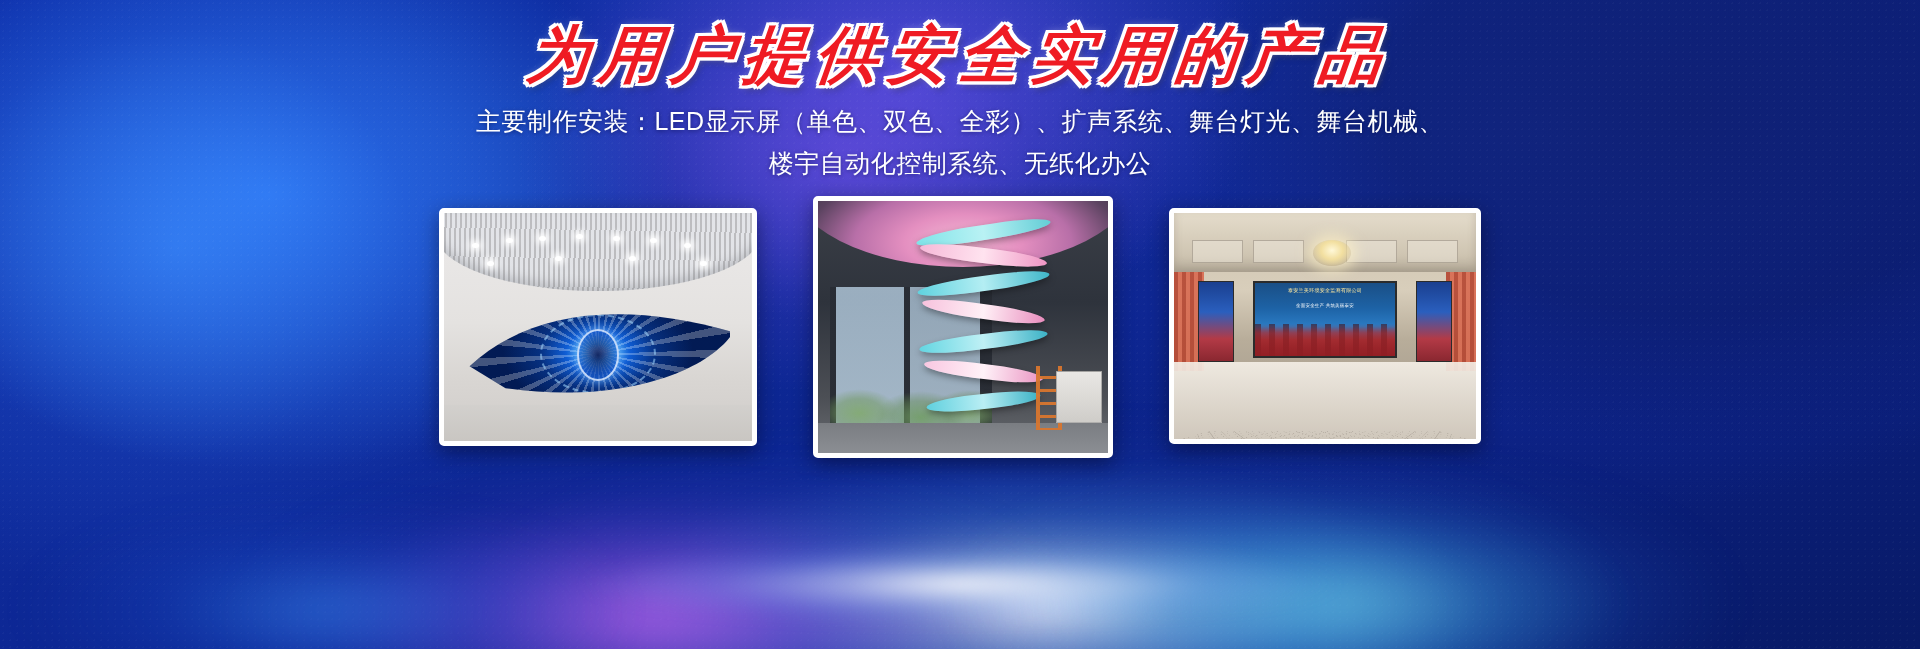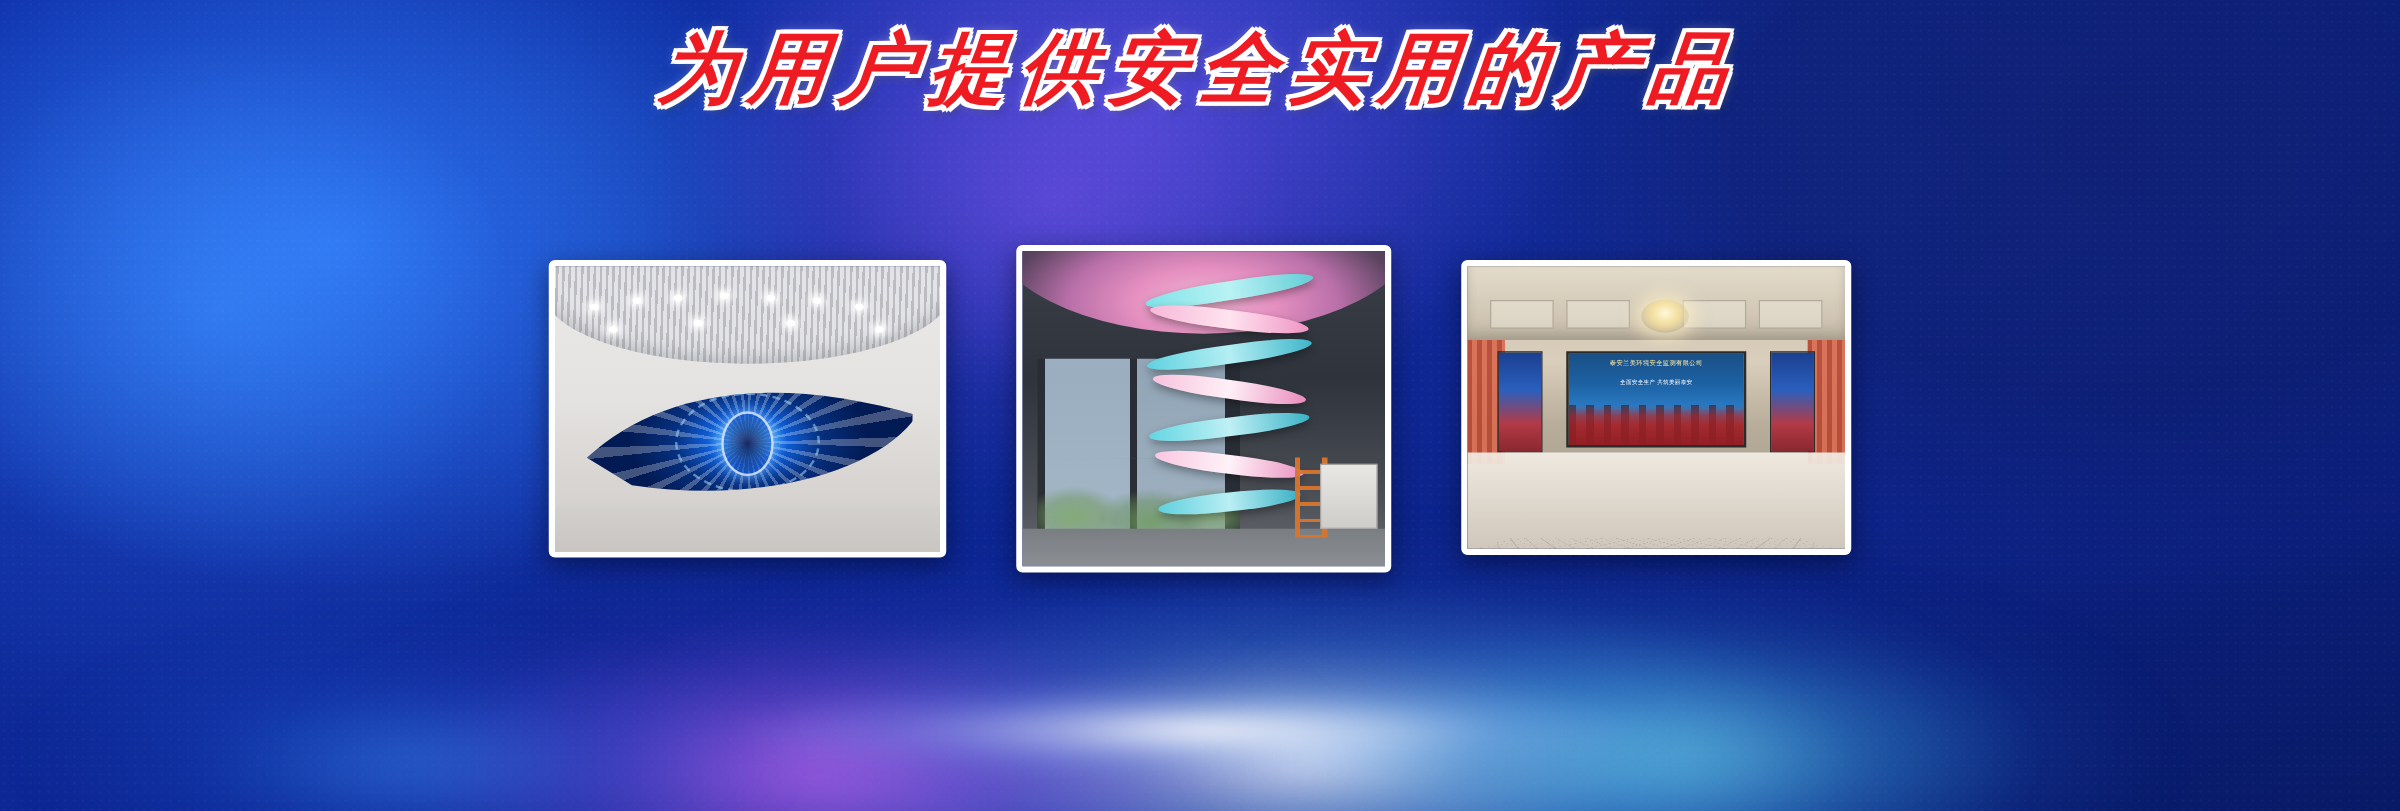--- a/index.html
+++ b/index.html
@@ -321,20 +321,22 @@
   <div class="aurora-2"></div>
   <div class="aurora-3"></div>
   <div class="aurora-4"></div>
   <div class="glow-streak"></div>
 
   <div class="headline-wrap">
     <div class="headline">为用户提供安全实用的产品</div>
   </div>
 
   <div class="subtitle-wrap">
+    <div class="subtitle-line">主要制作安装：LED显示屏（单色、双色、全彩）、扩声系统、舞台灯光、舞台机械、</div>
+    <div class="subtitle-line">楼宇自动化控制系统、无纸化办公</div>
   </div>
 
   <div class="cards">
 
     <div class="card card-1">
       <div class="photo">
         <div class="p1-wall"></div>
         <div class="p1-ceiling"></div>
         <div class="p1-light" style="left:9%;top:13%"></div>
         <div class="p1-light" style="left:20%;top:11%"></div>

